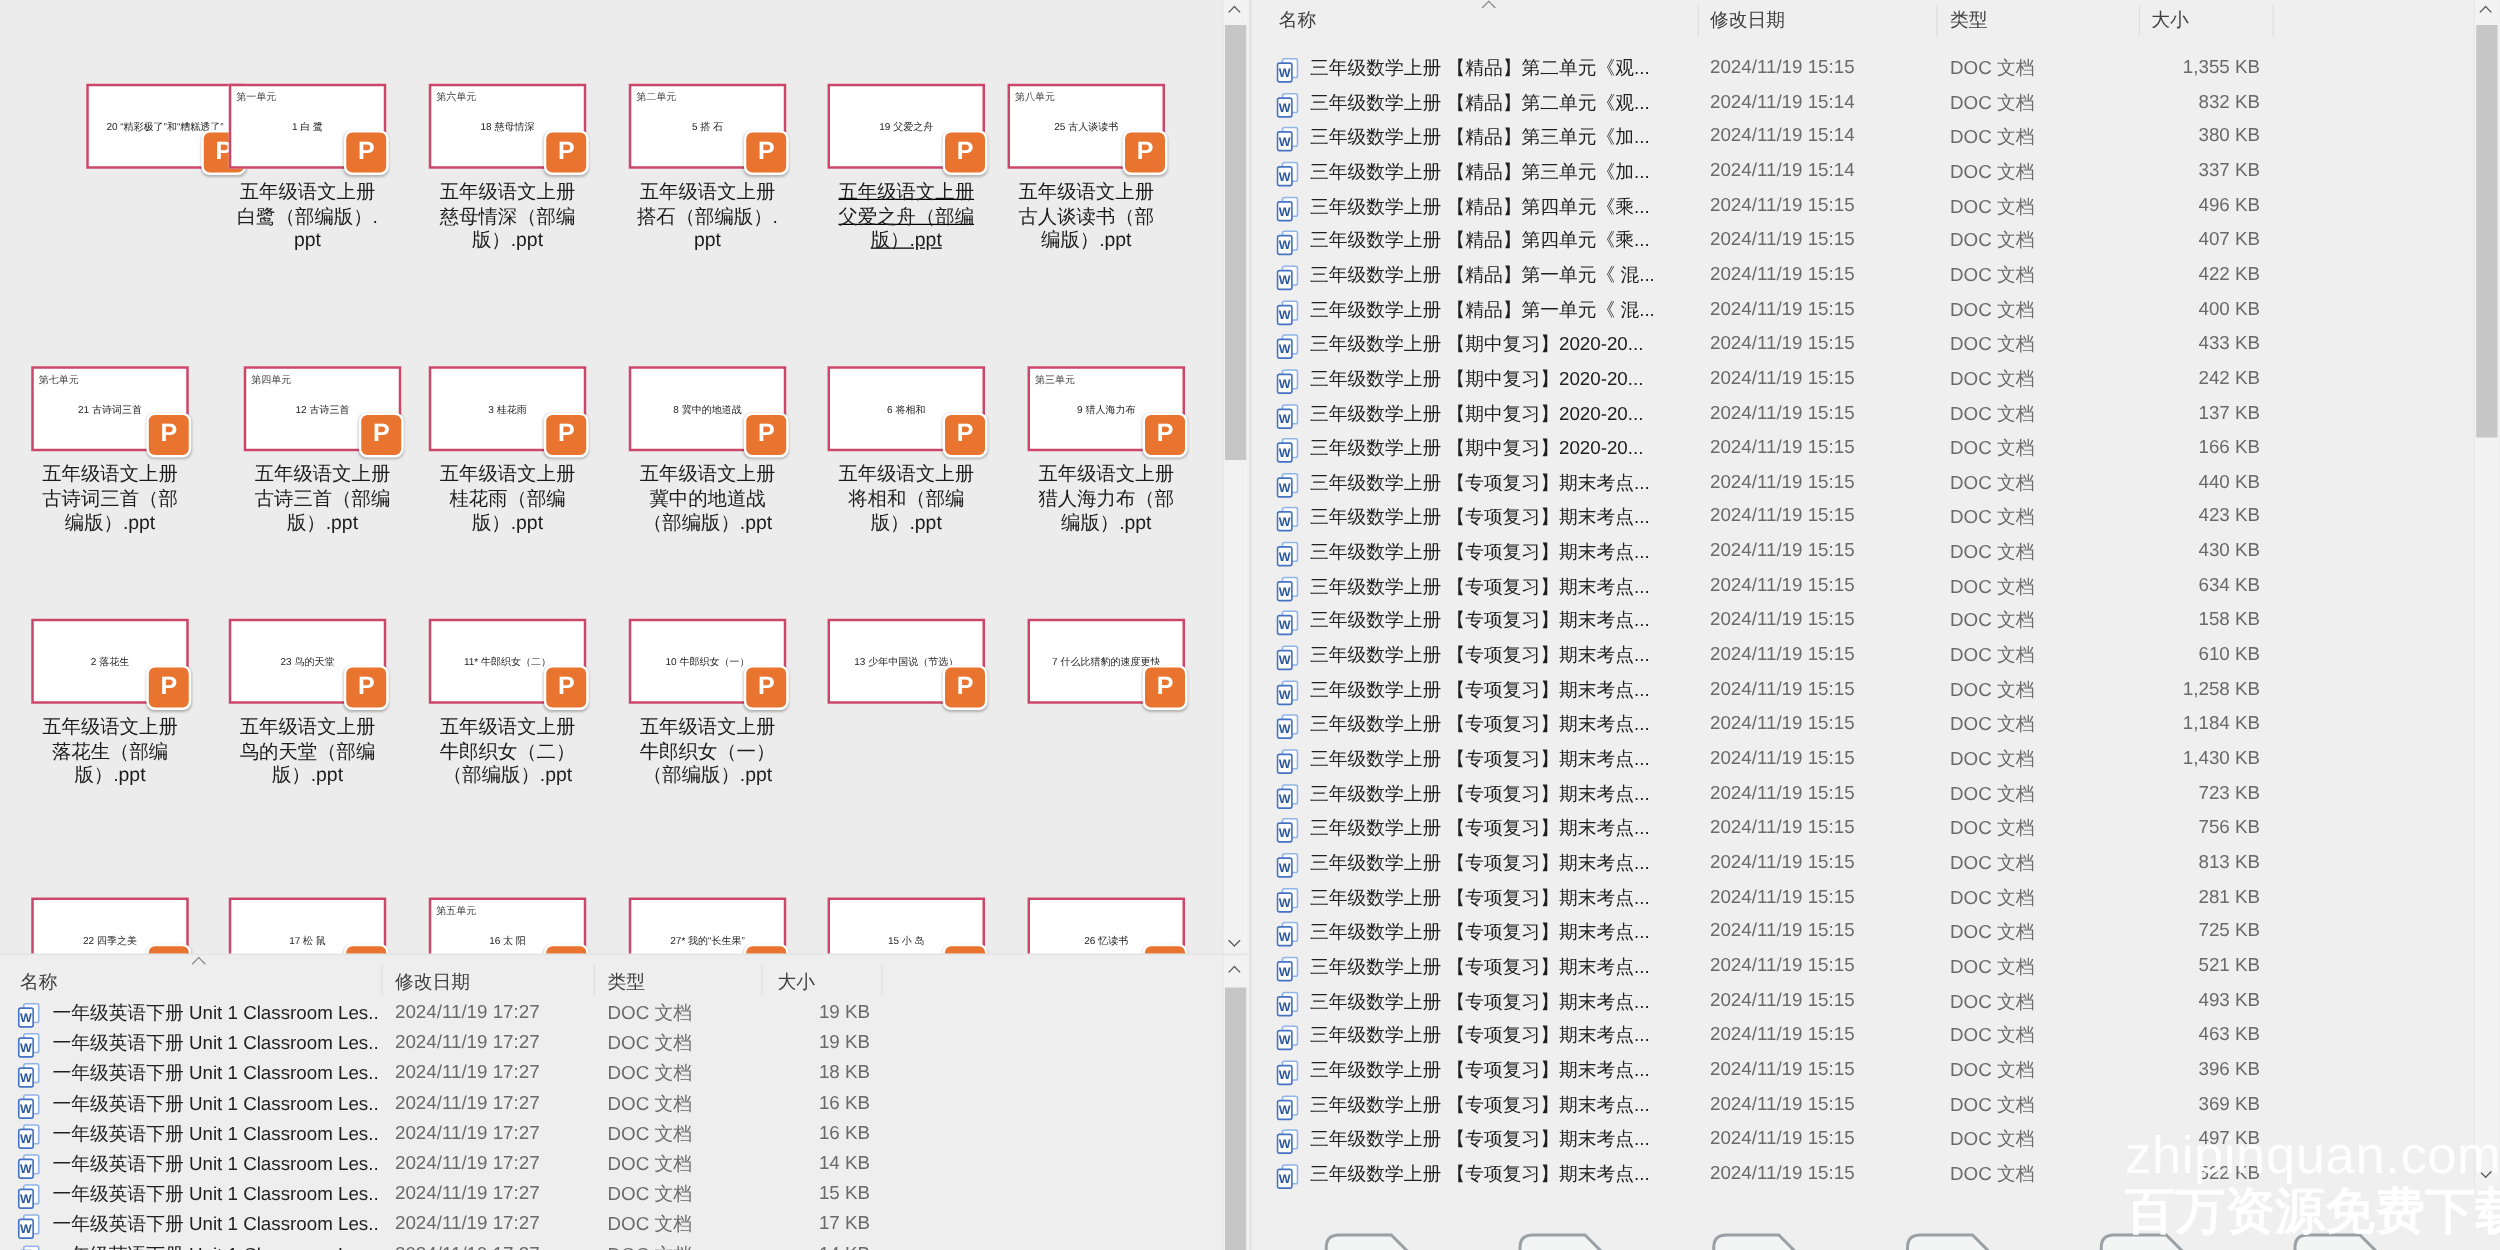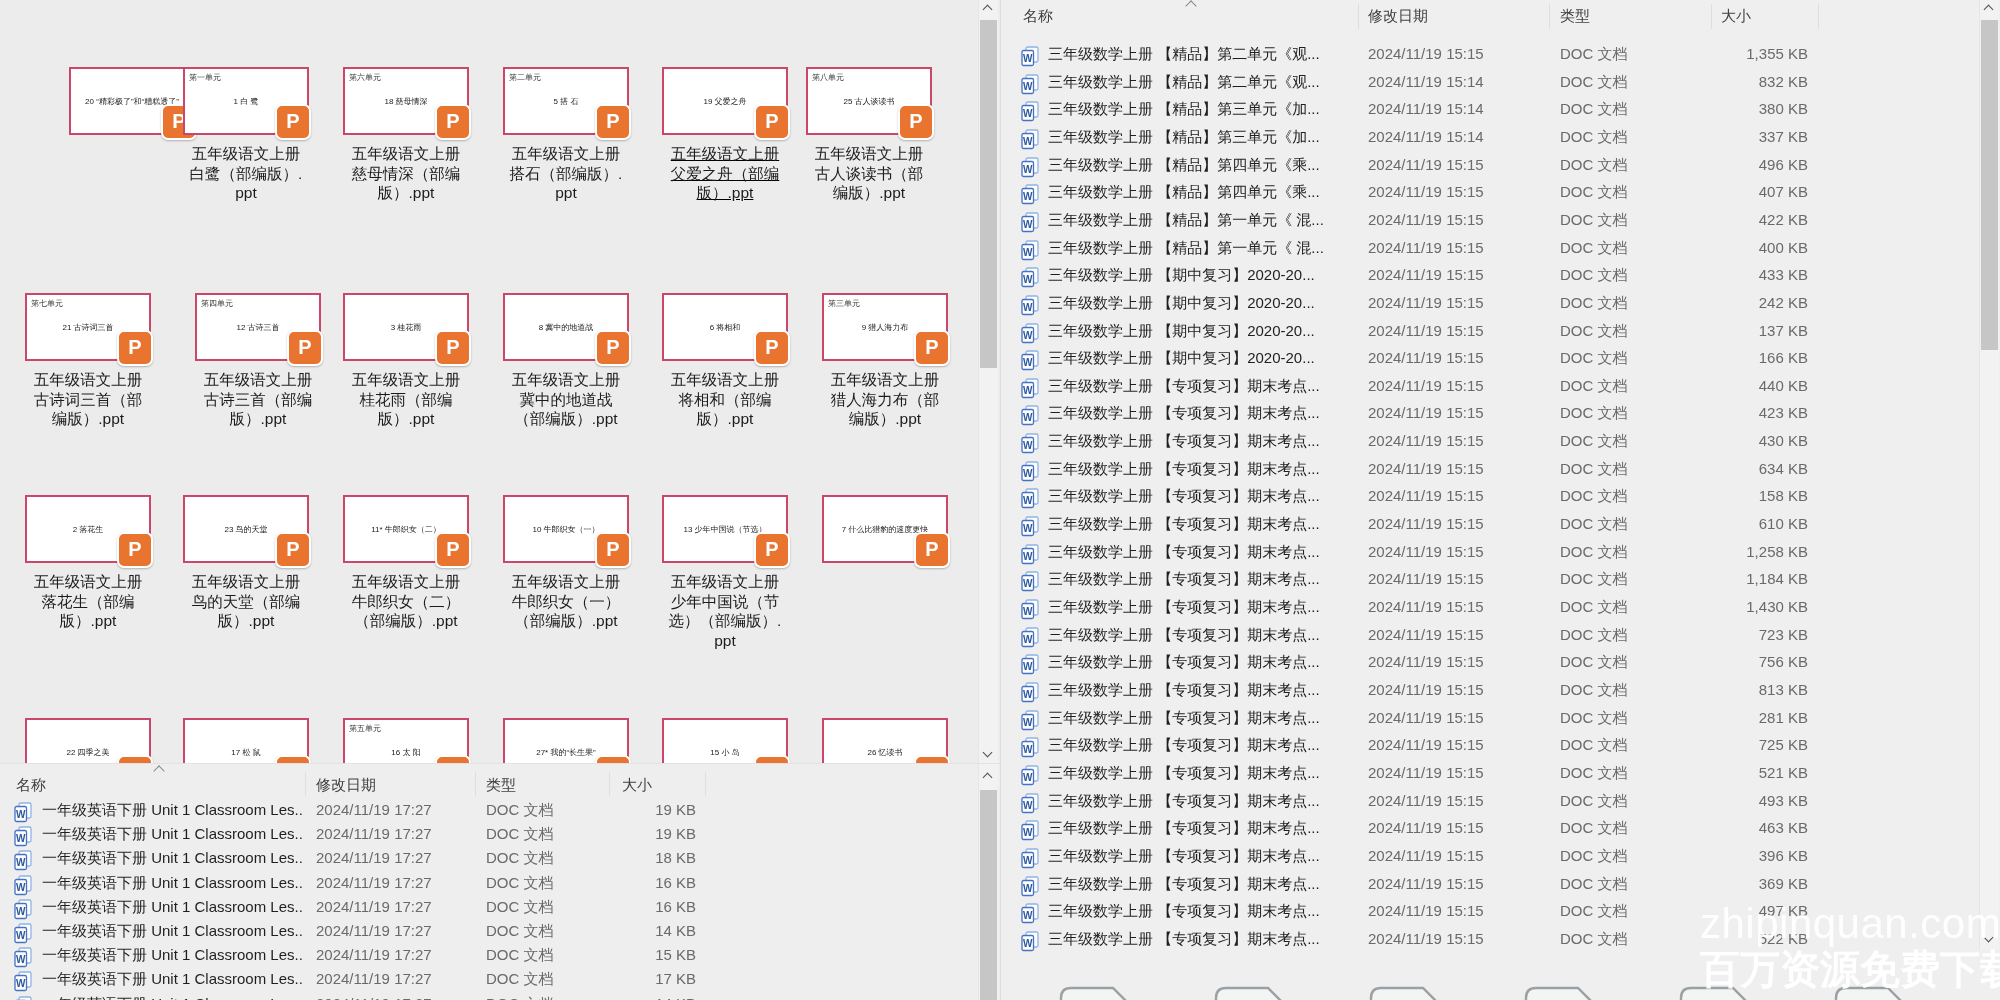--- a/index.html
+++ b/index.html
@@ -193,21 +193,20 @@
           <div class="thumb-lesson">10 牛郎织女（一）</div>
           <div class="ppt-badge">P</div>
         </div>
         <div class="thumb-name">五年级语文上册牛郎织女（一）（部编版）.ppt</div>
       </div>
       <div class="thumb-item" style="left: 660px; top: 495px;">
         <div class="thumb-box">
           <div class="thumb-lesson">13 少年中国说（节选）</div>
           <div class="ppt-badge">P</div>
         </div>
-        <div class="thumb-name">五年级语文上册少年中国说（节选）（部编版）.ppt</div>
       </div>
       <div class="thumb-item" style="left: 820px; top: 495px;">
         <div class="thumb-box">
           <div class="thumb-lesson">7 什么比猎豹的速度更快</div>
           <div class="ppt-badge">P</div>
         </div>
       </div>
       <div class="thumb-item" style="left: 23px; top: 718px;">
         <div class="thumb-box">
           <div class="thumb-lesson">22 四季之美</div>

